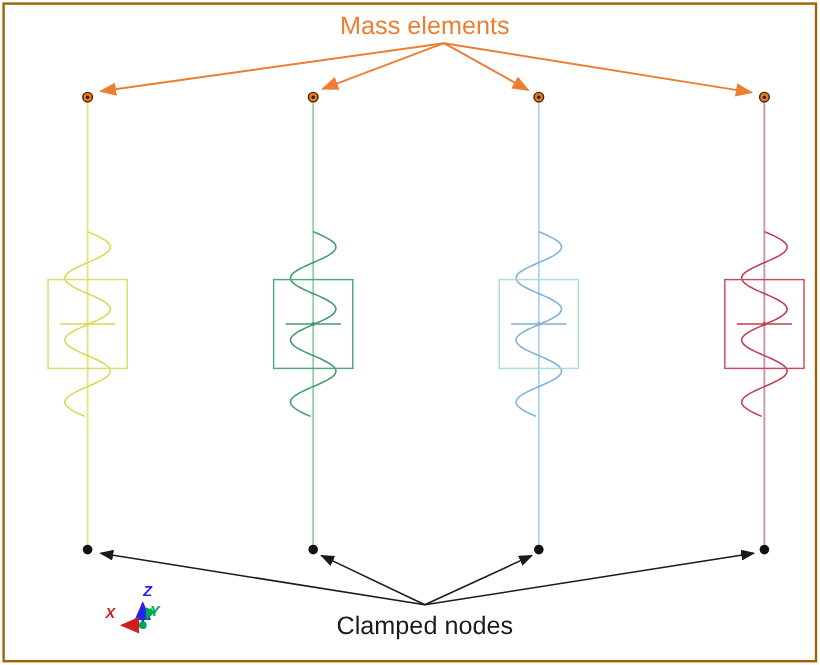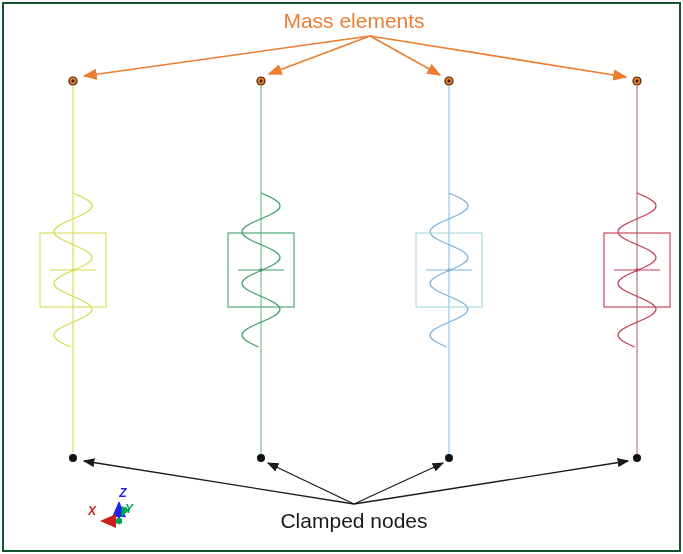--- a/index.html
+++ b/index.html
@@ -1,17 +1,17 @@
 <!DOCTYPE html>
 <html><head>
 <meta charset="utf-8">
 <style>
   html,body{margin:0;padding:0;background:#ffffff;}
   body{width:683px;height:554px;position:relative;font-family:"Liberation Sans",sans-serif;}
-  .frame{position:absolute;left:2px;top:2px;width:675px;height:546px;border:2px solid #14532d;background:#ffffff;}
+  .frame{position:absolute;left:2px;top:2px;width:675px;height:546px;border:2px solid #a16207;background:#ffffff;}
   svg{display:block;}
   text{font-family:"Liberation Sans",sans-serif;}
   .callout-label{font-size:21px;}
   .triad-label{font-size:12px;font-weight:bold;font-style:italic;}
 </style>
 </head>
 <body>
 
 <div class="frame">
 <svg id="scene" width="679" height="542" viewBox="2 2 679 542">

